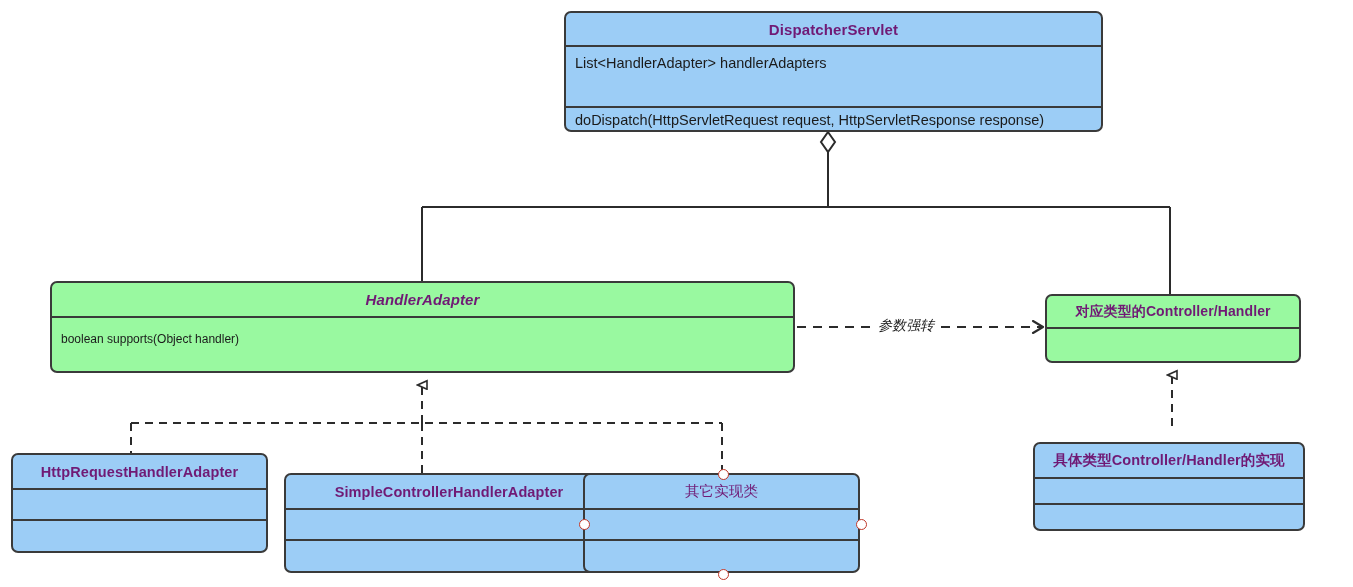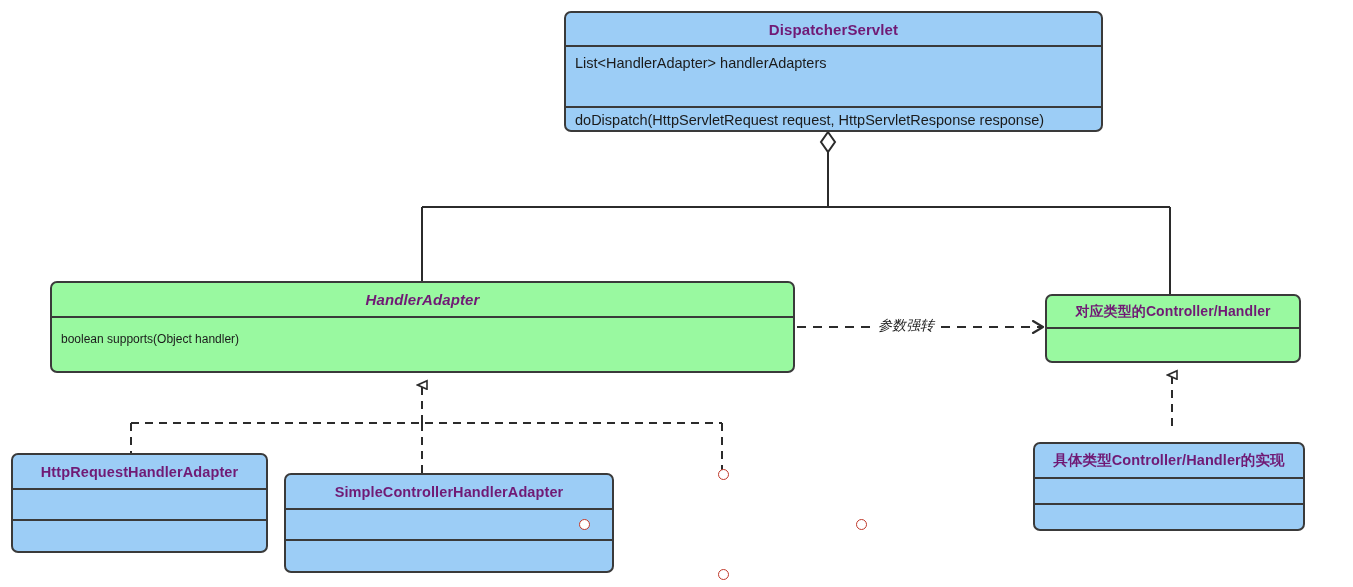--- a/index.html
+++ b/index.html
@@ -202,19 +202,24 @@
     <div class="uml-section sec-empty"></div>
     <div class="uml-section sec-empty"></div>
   </div>
 
   <div class="uml-class blue" id="box-simplecontrollerhandleradapter">
     <div class="uml-title">SimpleControllerHandlerAdapter</div>
     <div class="uml-section sec-empty"></div>
     <div class="uml-section sec-empty"></div>
   </div>
 
+  <div class="uml-class blue" id="box-otherimpl">
+    <div class="uml-title plain">其它实现类</div>
+    <div class="uml-section sec-empty"></div>
+    <div class="uml-section sec-empty"></div>
+  </div>
 
   <div class="sel-handle" style="left:722px; top:473px;"></div>
   <div class="sel-handle" style="left:583px; top:523px;"></div>
   <div class="sel-handle" style="left:860px; top:523px;"></div>
   <div class="sel-handle" style="left:722px; top:573px;"></div>
 
 </div>
 
 </body></html>

